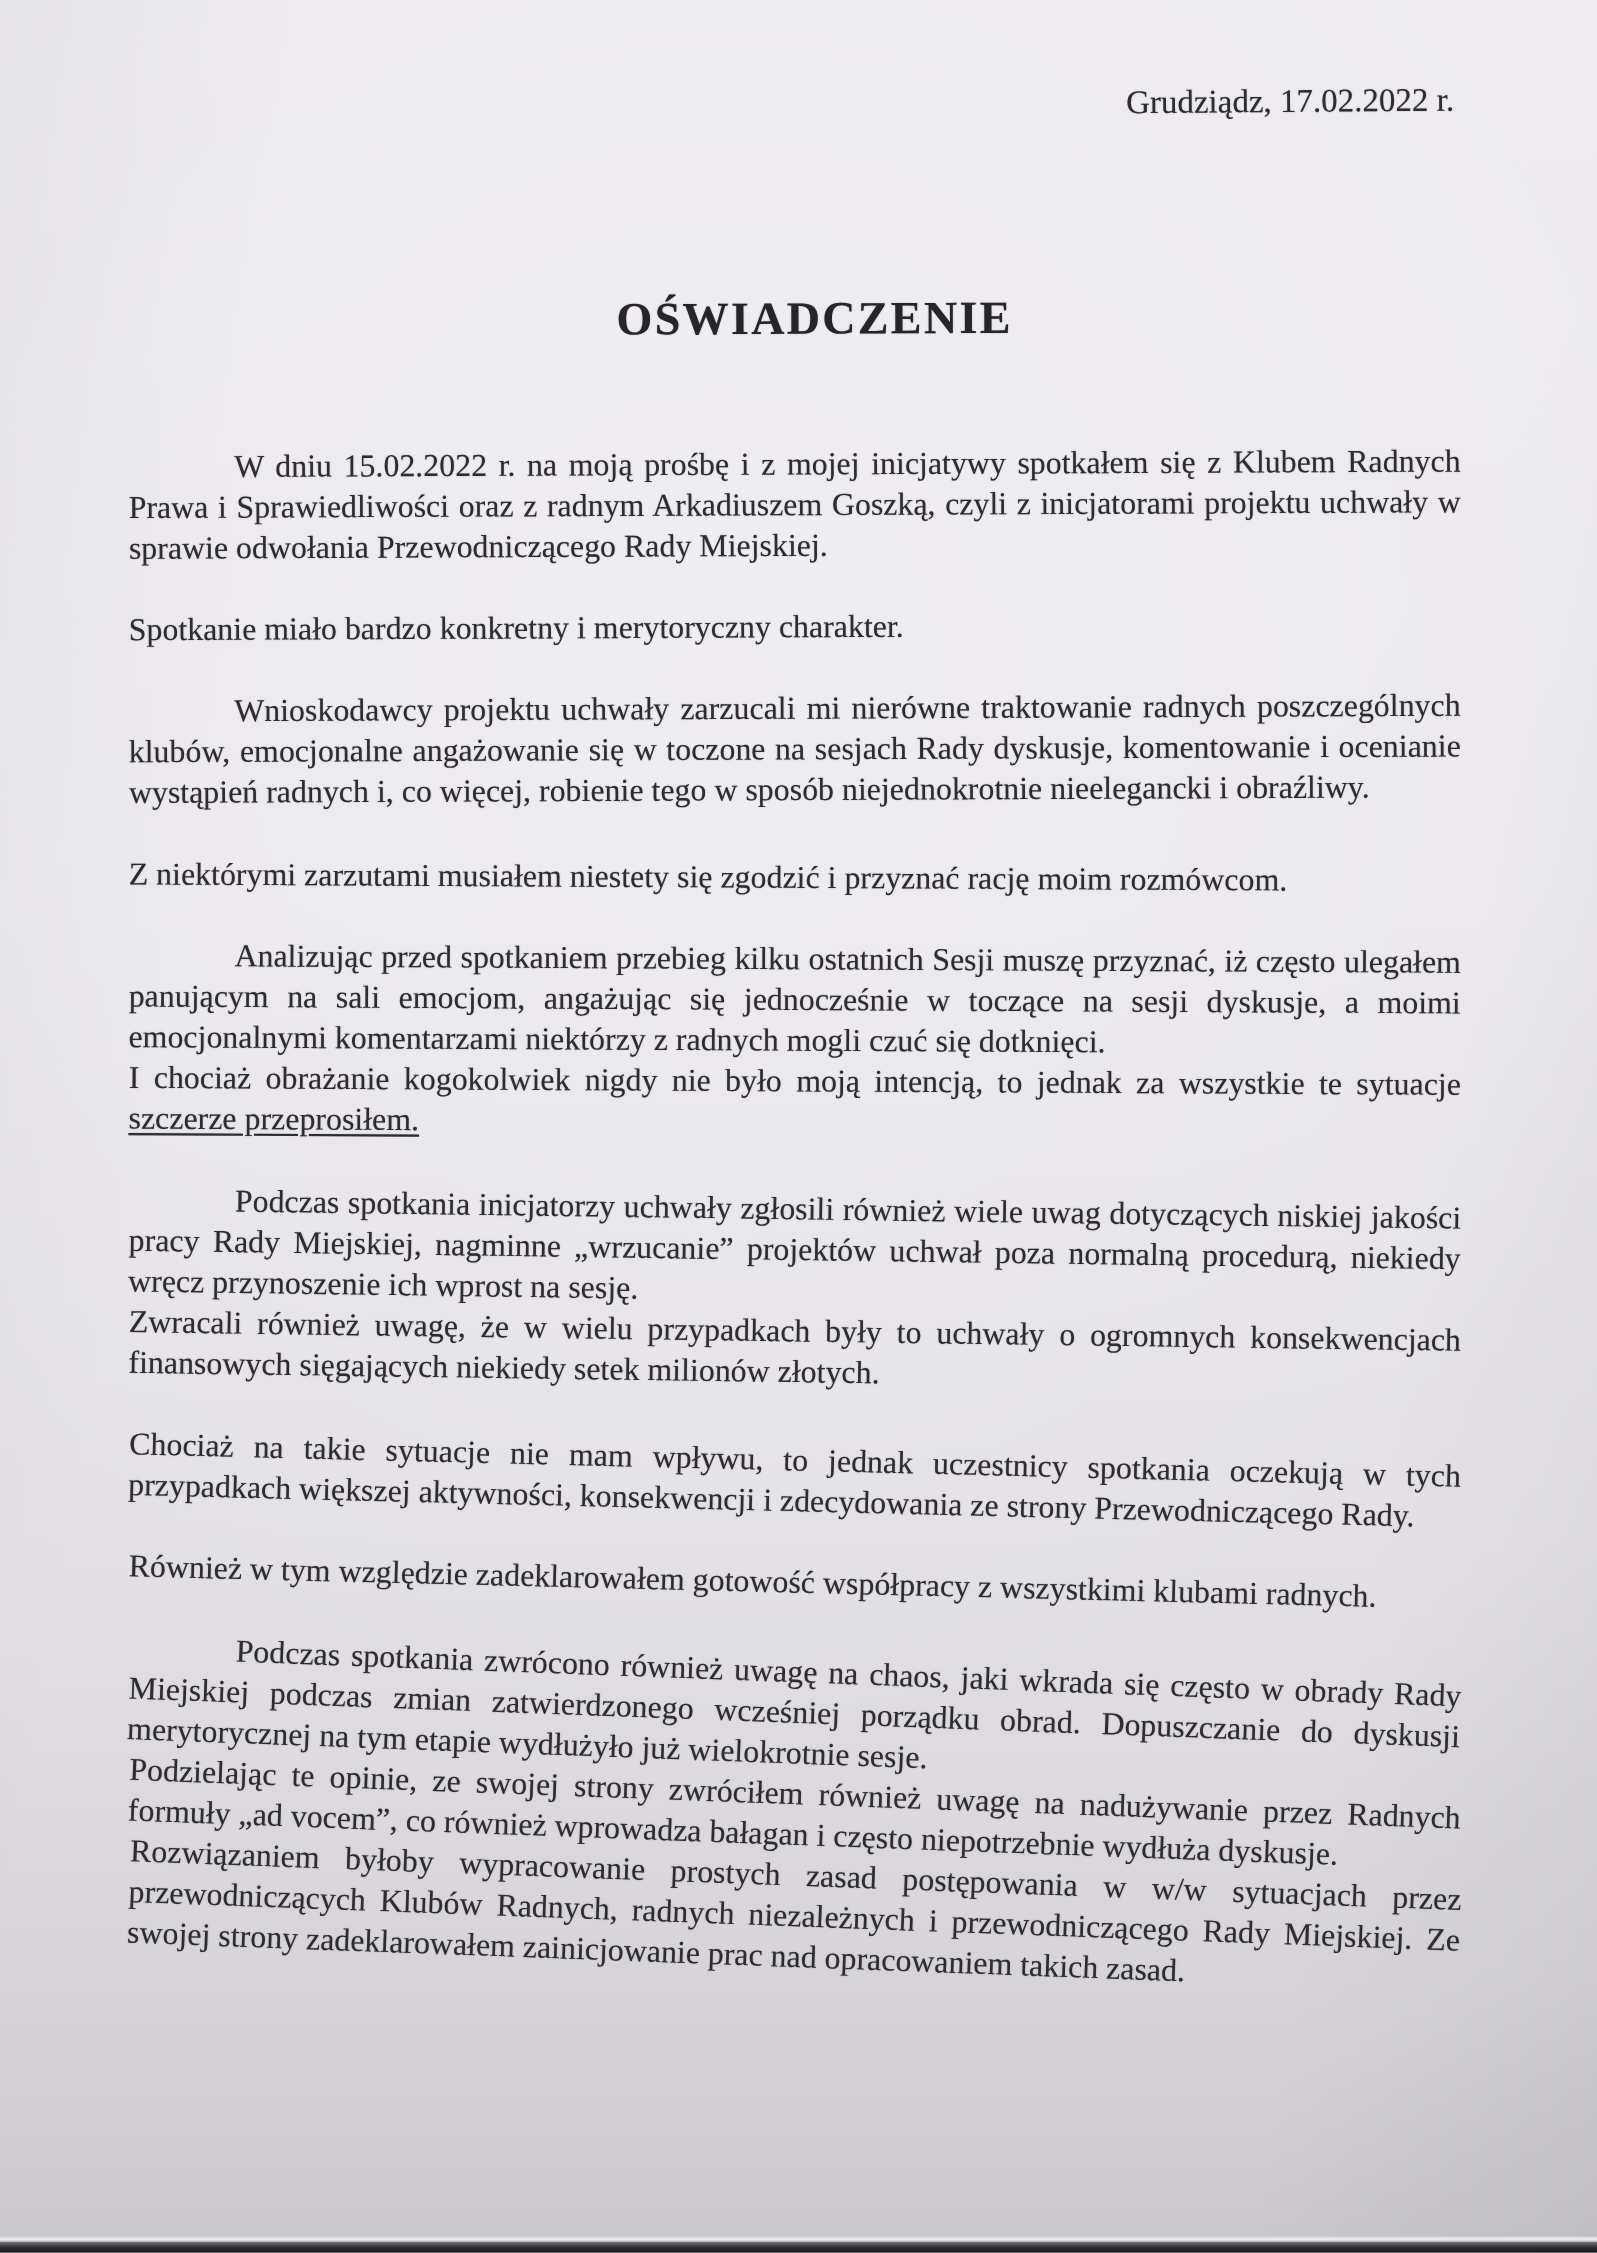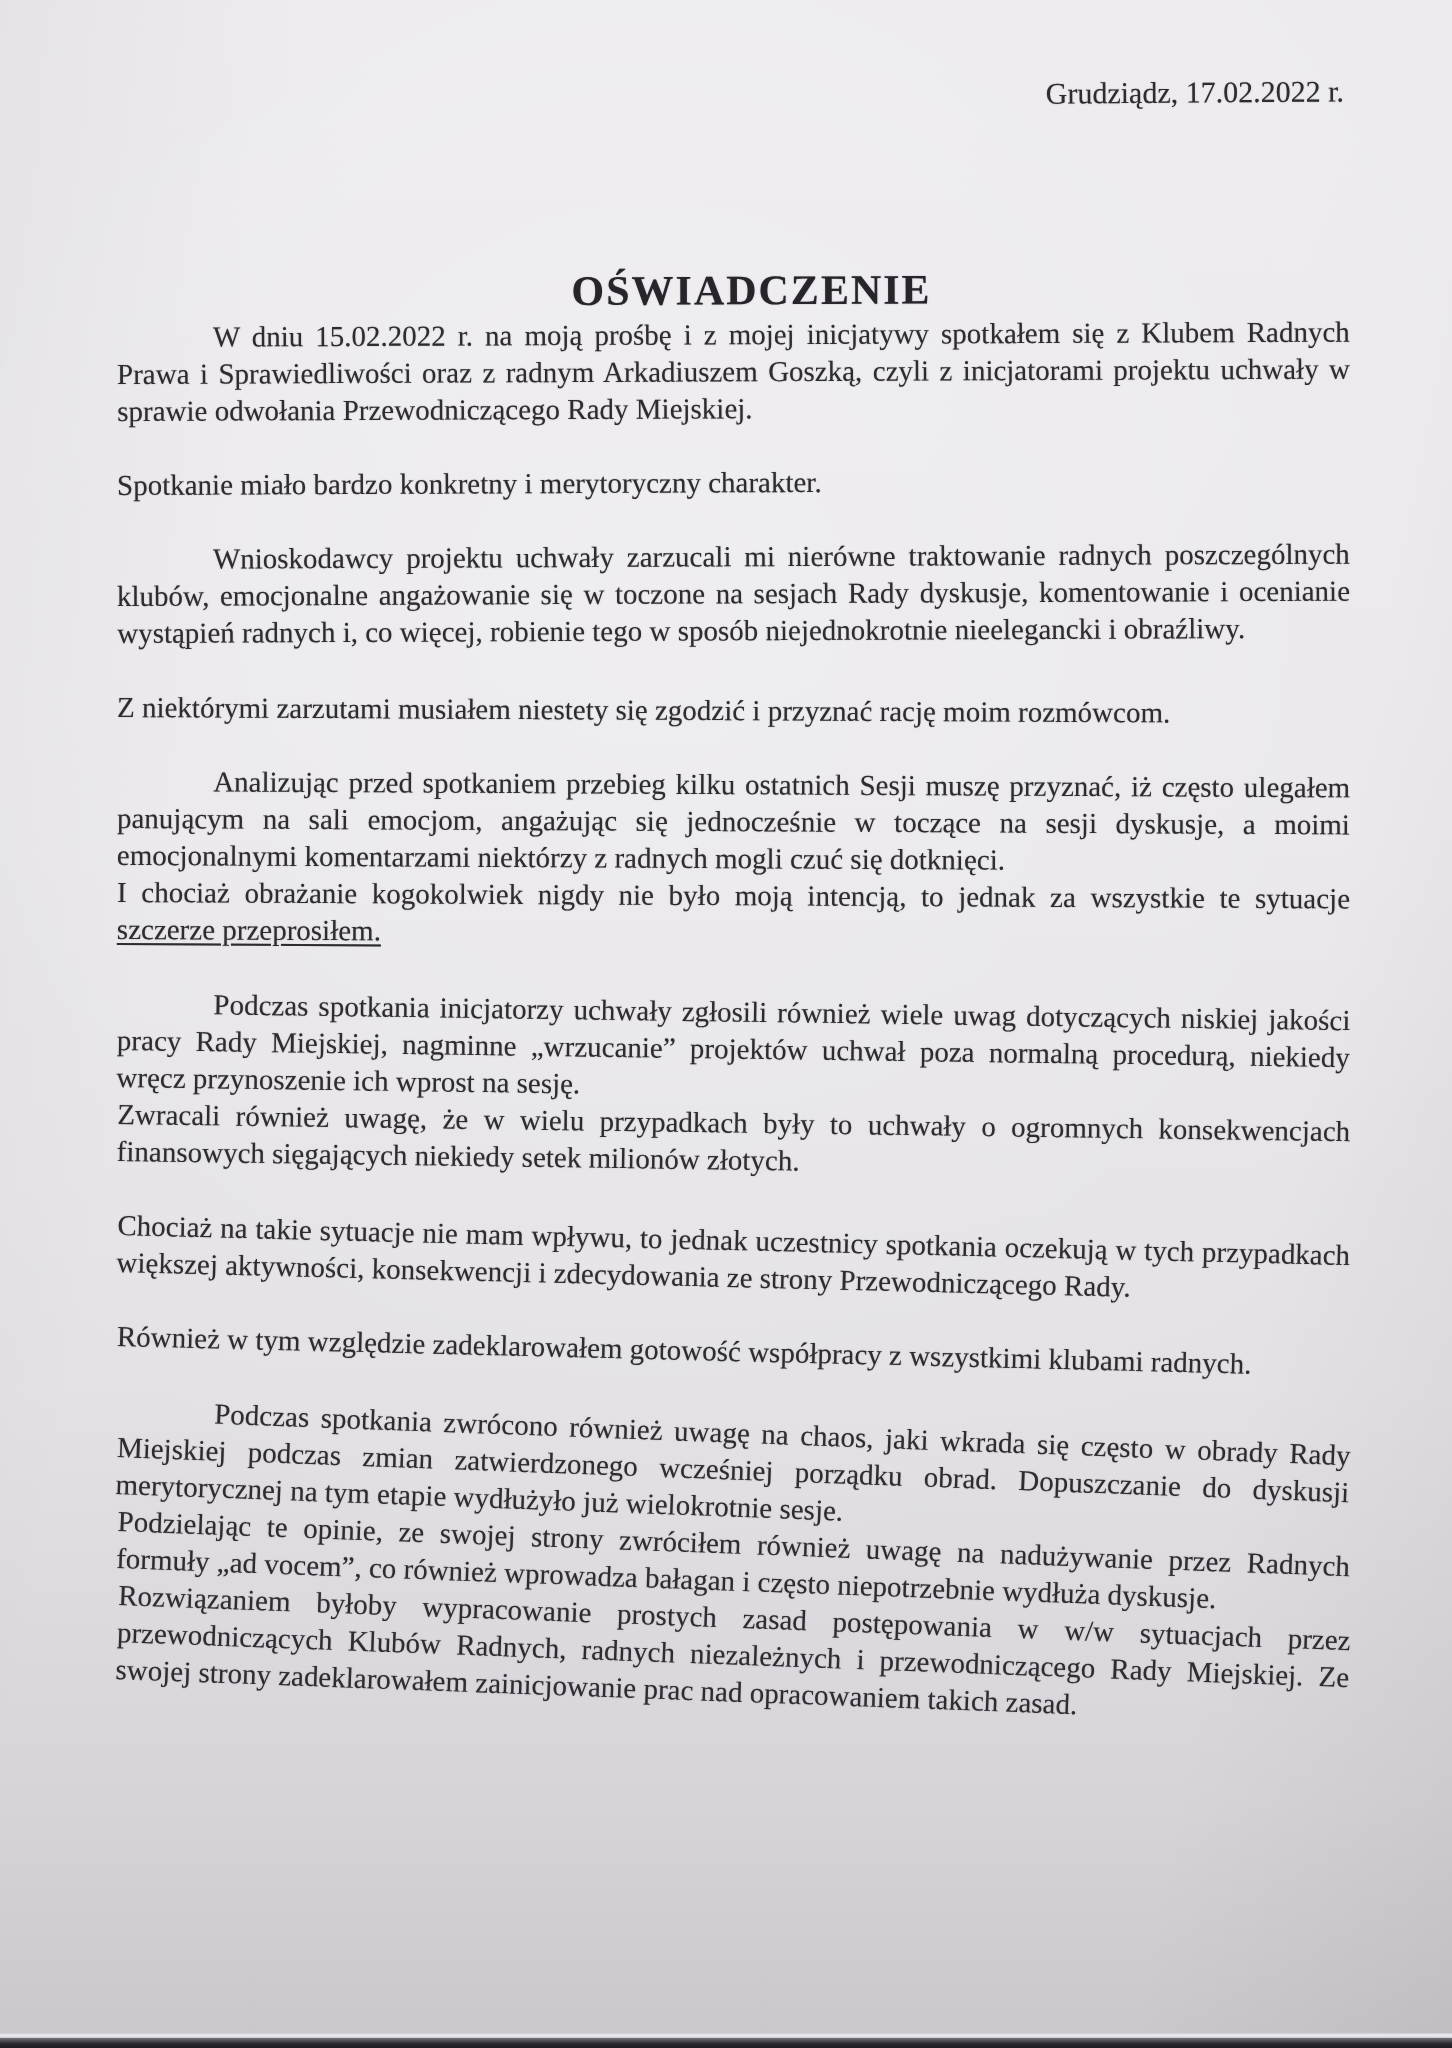--- a/index.html
+++ b/index.html
@@ -15,42 +15,42 @@
   }
   
   .sheet-vignette {
     position: absolute; inset: 0; pointer-events: none;
     background:
       radial-gradient(120% 90% at 45% 30%, rgba(255,255,255,0.20) 0%, rgba(255,255,255,0) 55%),
       linear-gradient(100deg, rgba(0,0,0,0.035) 0%, rgba(0,0,0,0) 18%, rgba(0,0,0,0) 82%, rgba(0,0,0,0.05) 100%);
   }
   .content {
     position: absolute;
-    left: 117px; right: 102px; top: 0;
+    left: 117px; right: 124px; top: 0;
     color: #2e2c31;
     text-shadow: 0 0 1.2px rgba(46,44,49,0.45);
   }
   .date-line {
     margin: 82px 6px 0 0;
     font-size: 30px; line-height: 37px;
     text-align: right;
     transform: rotate(-0.45deg);
     transform-origin: left center;
   }
   .doc-title {
     margin: 148px 0 0 0;
     font-size: 42px; line-height: 52px;
     font-weight: bold;
     letter-spacing: 2px;
     text-align: center;
     color: #27252b;
     transform: rotate(-0.25deg) translateX(18px);
     transform-origin: left center;
   }
-  .paragraphs { }
+  .paragraphs { margin-top: 88px; }
   .paragraphs p {
     margin: 0;
     font-size: 29px; line-height: 37px;
     text-align: justify;
     transform-origin: left center;
   }
   p.indent { text-indent: 96px; }
   p.gap    { margin-top: 37px; }
   .u {
     text-decoration: underline;

